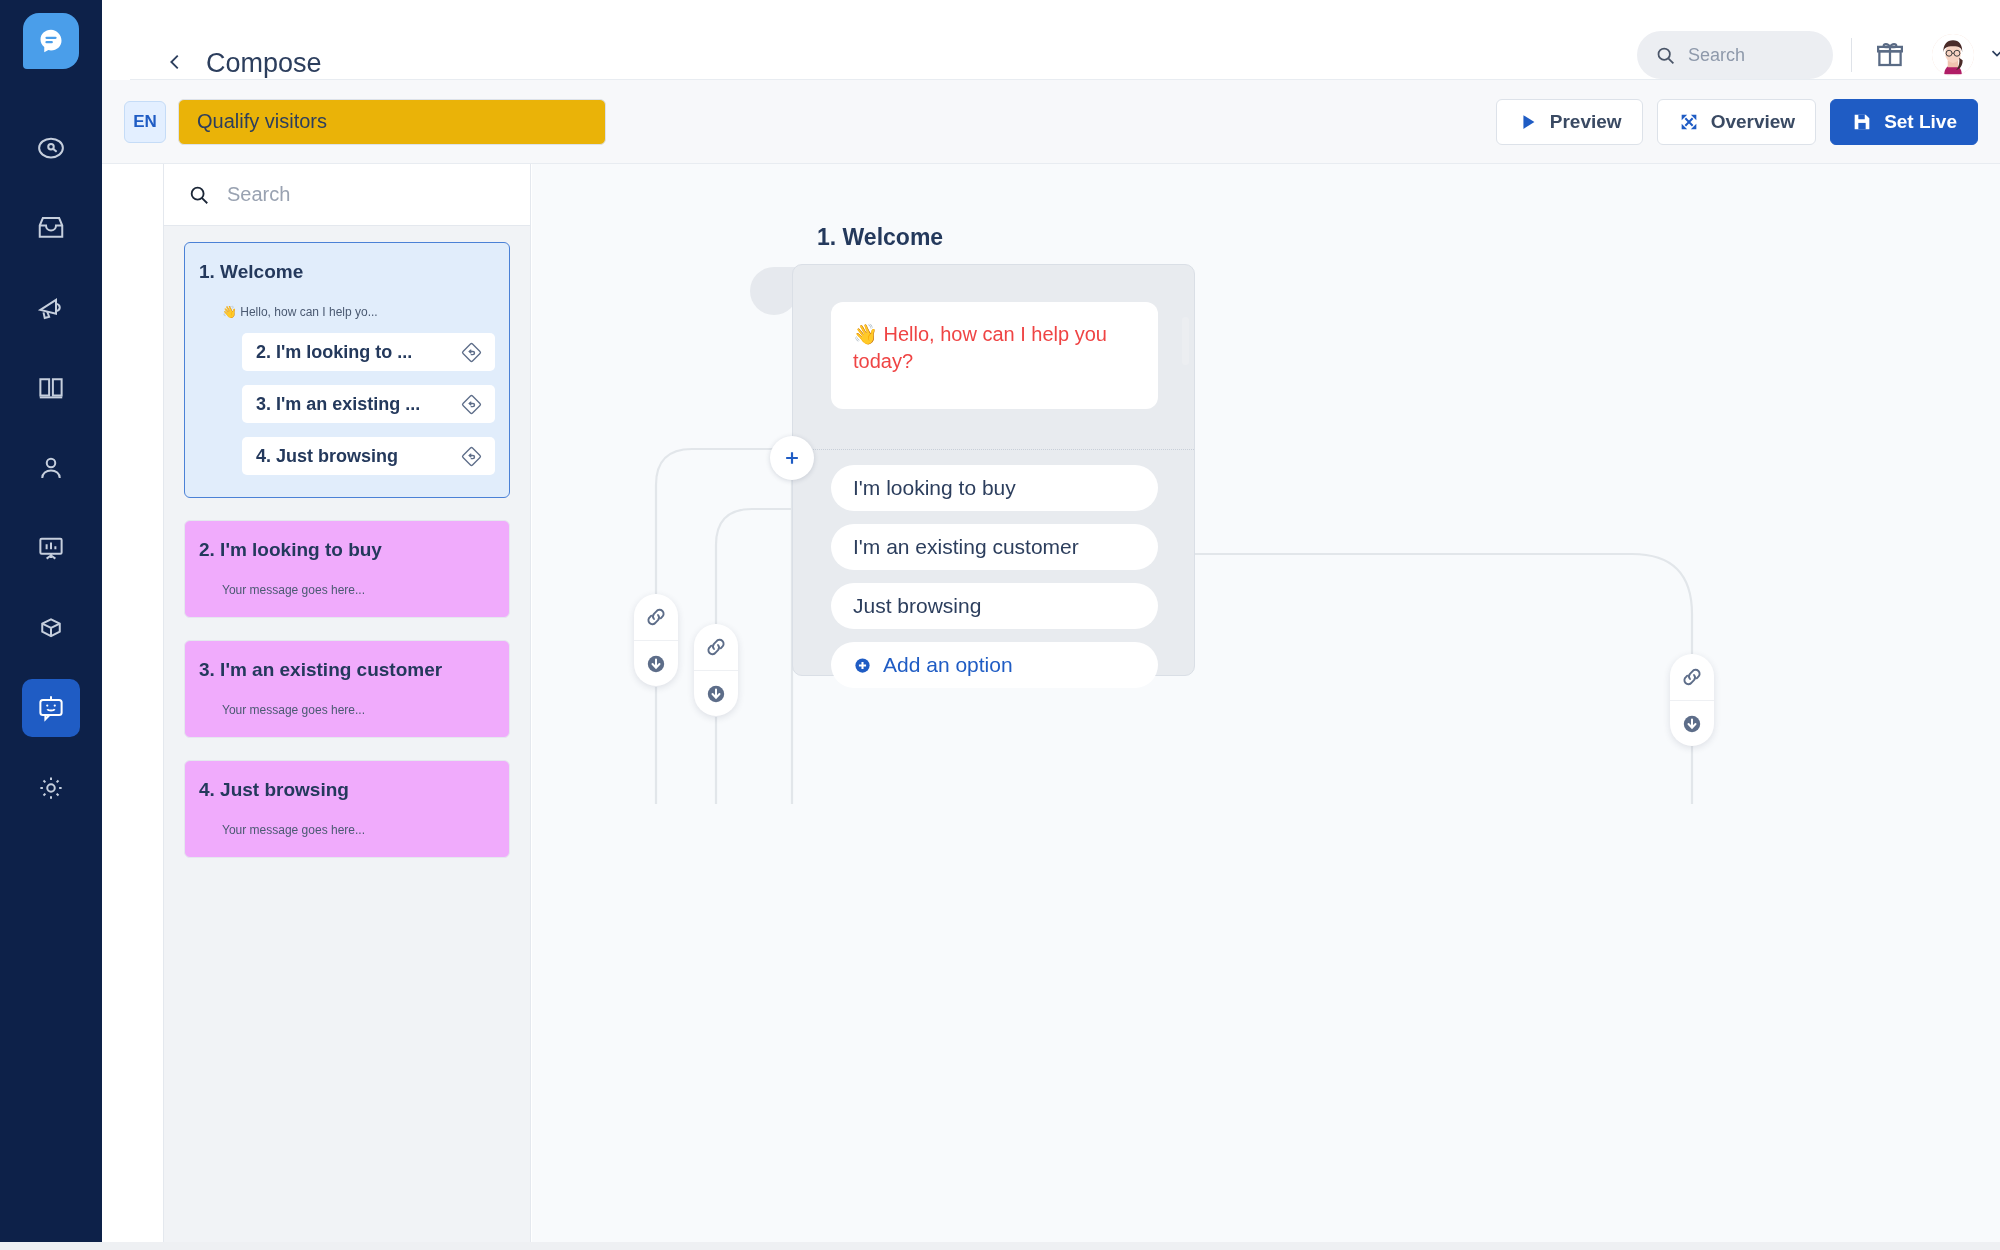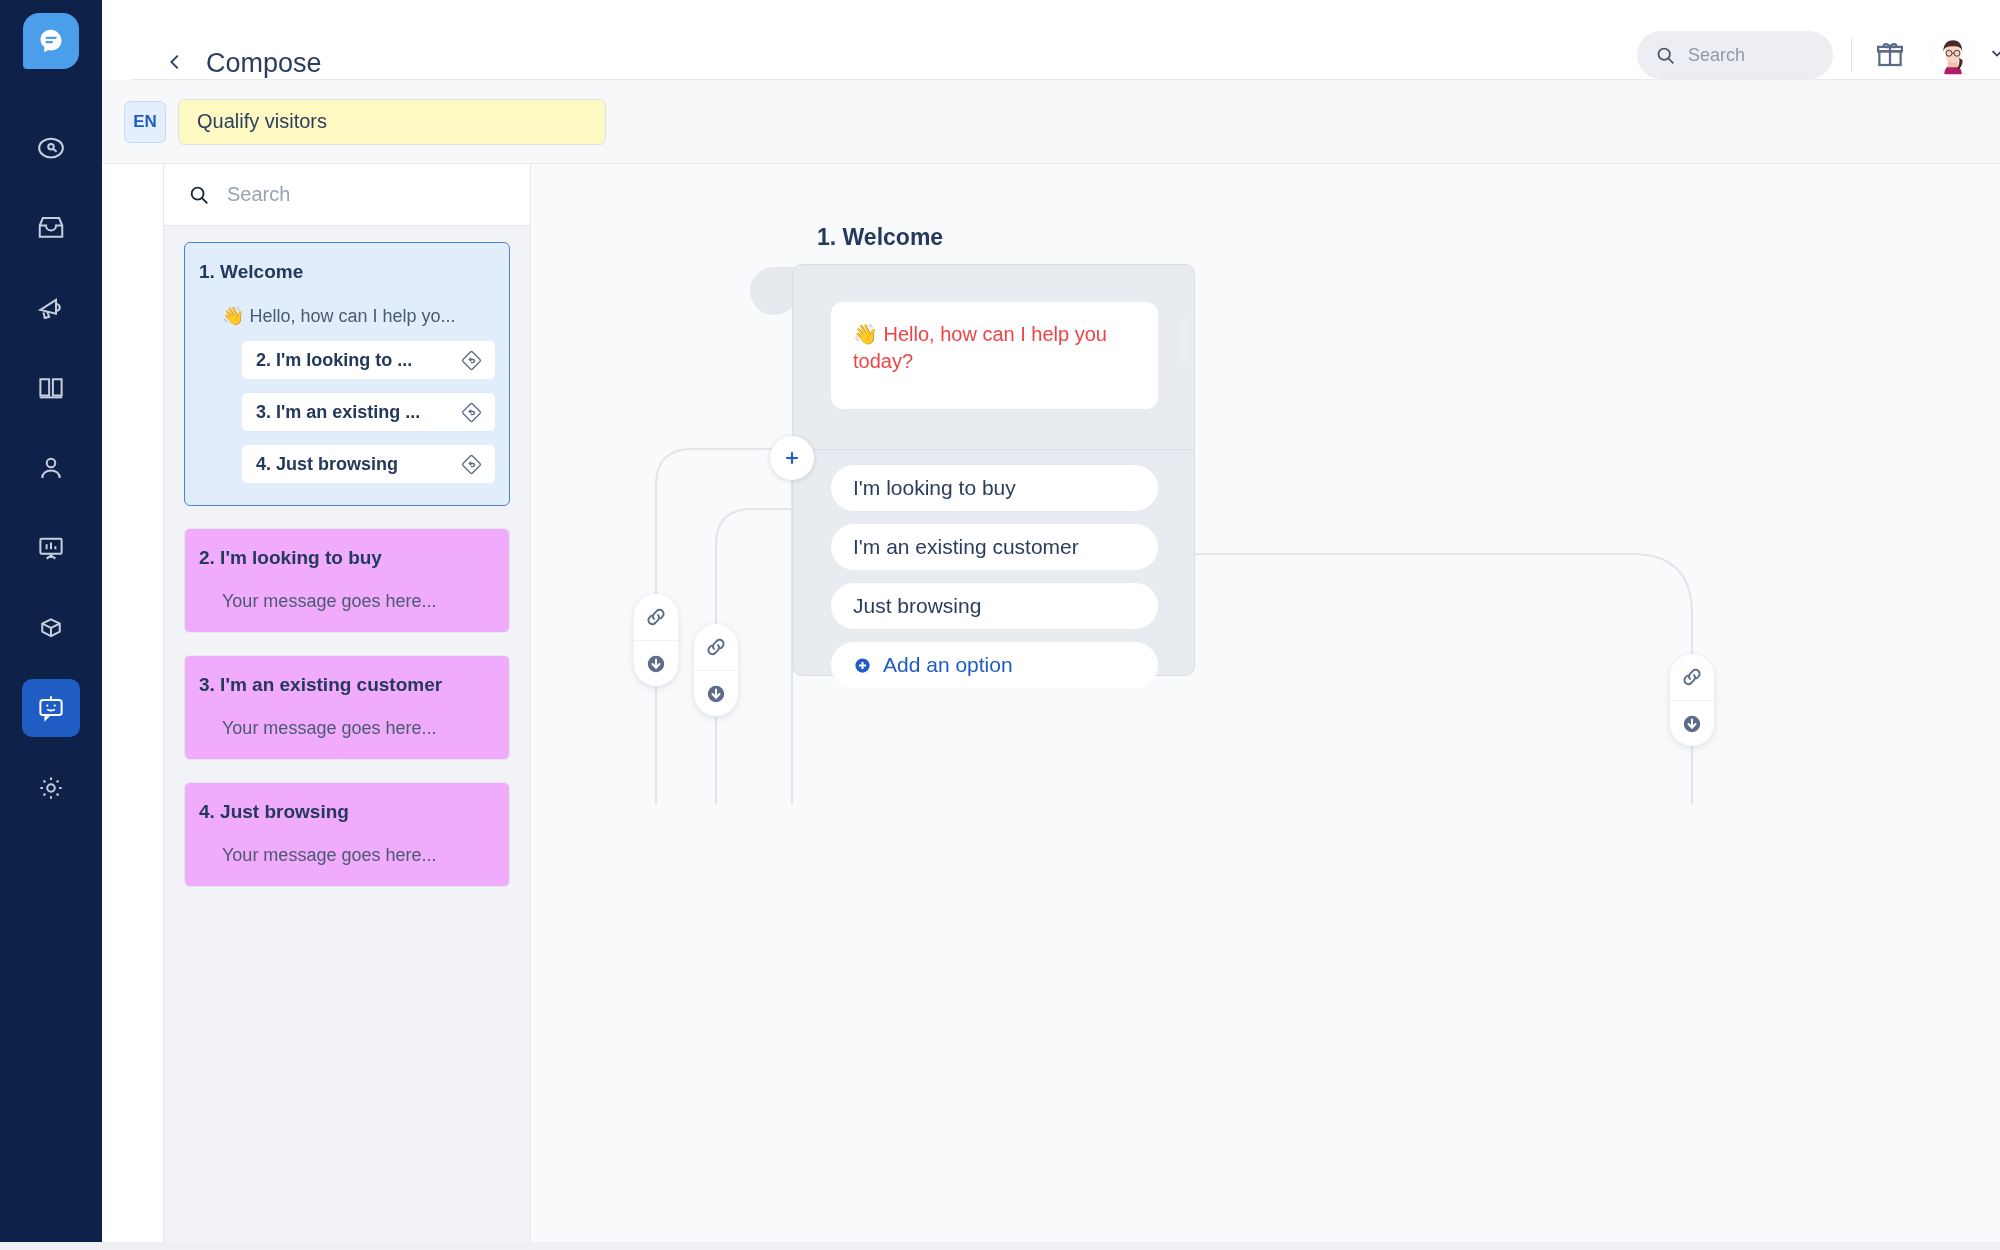--- a/index.html
+++ b/index.html
@@ -80,21 +80,21 @@
     display: flex; align-items: center;
   }
   .lang-badge {
     margin-left: 22px; width: 42px; height: 42px; border-radius: 6px;
     background: #e3efff; border: 1px solid #c5dcf7;
     display: flex; align-items: center; justify-content: center;
     font-size: 17px; font-weight: bold; color: #1f5cc4; cursor: pointer;
   }
   .title-input {
     margin-left: 12px; width: 428px; height: 46px;
-    background: #fef9c3; border: 1px solid #dde2e9; border-radius: 6px;
+    background: #eab308; border: 1px solid #dde2e9; border-radius: 6px;
     padding: 0 18px; font-size: 20px; color: #2c3e5d;
     font-family: "Liberation Sans", sans-serif;
   }
   .tb-right { margin-left: auto; display: flex; align-items: center; margin-right: 22px; }
   .btn {
     height: 46px; border-radius: 6px; display: flex; align-items: center;
     padding: 0 20px; font-size: 19px; cursor: pointer; margin-left: 14px;
     border: 1px solid #dde2e9; background: #ffffff; color: #3a4a63; font-weight: bold;
   }
   .btn svg { width: 22px; height: 22px; margin-right: 11px; flex: none; }
@@ -118,21 +118,21 @@
   .panel-body { padding: 16px 20px; }
 
   .node-card {
     background: #f0abfc; border: 1px solid #e4e8ee; border-radius: 6px;
     margin-bottom: 22px; padding: 18px 14px 20px 14px; cursor: pointer;
   }
   .node-card.selected {
     background: #e1edfb; border: 1.5px solid #4b81d6; padding-bottom: 22px;
   }
   .node-card-title { font-size: 19px; font-weight: bold; color: #24395c; }
-  .node-card-msg { margin-top: 22px; padding-left: 23px; font-size: 18px; color: #4b5a72; }
+  .node-card-msg { margin-top: 22px; padding-left: 23px; font-size: 12px; color: #4b5a72; }
   .node-card.selected .node-card-msg { padding-left: 23px; }
   .opt-row {
     margin-top: 14px; margin-left: 43px;
     background: #ffffff; border-radius: 5px; height: 38px;
     display: flex; align-items: center; padding: 0 12px 0 14px; cursor: pointer; gap: 24px;
   }
   .opt-row .lbl { font-size: 18px; font-weight: bold; color: #24395c; flex: 1;
                   overflow: hidden; white-space: nowrap; }
   .opt-row svg { width: 23px; height: 23px; flex: none; stroke: #5d6d89; fill: none; stroke-width: 1.4; }
 
@@ -326,20 +326,43 @@
       <svg viewBox="0 0 24 24">
           <path d="M6 9.5 12 15.5 18 9.5"></path>
         </svg>
     </div>
   </div>
 </div>
 
 <div class="toolbar">
   <div class="lang-badge">EN</div>
   <input class="title-input" value="Qualify visitors" style="">
+  <div class="tb-right">
+    <div class="btn">
+      <svg viewBox="0 0 24 24">
+          <path d="M7 4.5 19 12 7 19.5z" fill="#1f5cc4"></path>
+        </svg>
+      <span>Preview</span>
+    </div>
+    <div class="btn">
+      <svg viewBox="0 0 24 24">
+        <path d="M4 4h6L4 10zM20 4v6l-6-6zM4 20v-6l6 6zM20 20h-6l6-6z" fill="#1f5cc4"></path>
+        <path d="M8 8 16 16M16 8 8 16" stroke="#1f5cc4" stroke-width="2.2"></path>
+      </svg>
+      <span>Overview</span>
+    </div>
+    <div class="btn btn-primary">
+      <svg viewBox="0 0 24 24">
+        <path d="M4 4h12l4 4v12H4z" fill="#ffffff"></path>
+        <rect x="8" y="4" width="7" height="5" fill="#1f5cc4"></rect>
+        <rect x="8" y="13" width="8" height="7" fill="#1f5cc4"></rect>
+      </svg>
+      <span>Set Live</span>
+    </div>
+  </div>
 </div>
 
 <div class="panel">
   <div class="panel-search">
     <svg viewBox="0 0 24 24">
         <circle cx="10.5" cy="10.5" r="6.5"></circle>
         <path d="M15.3 15.3 21 21"></path>
       </svg>
     <span class="ph">Search</span>
   </div>

